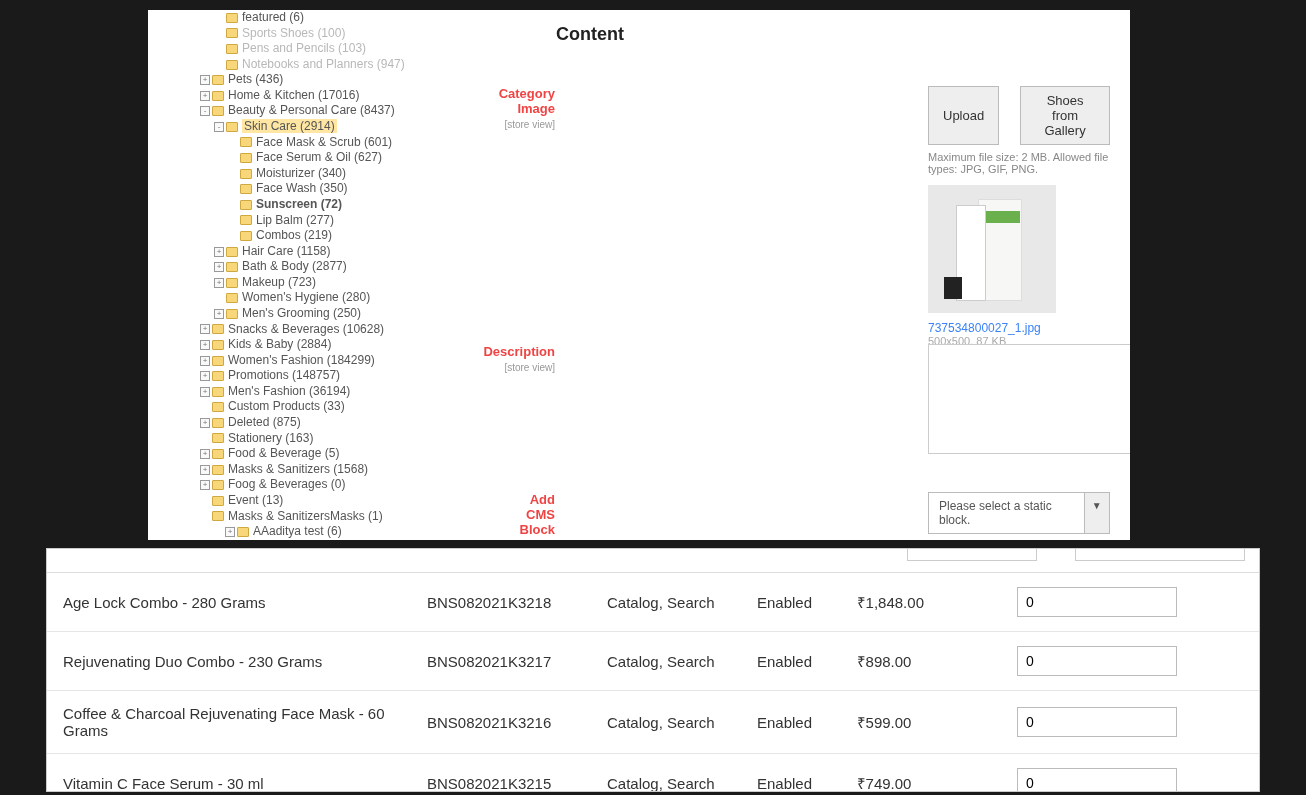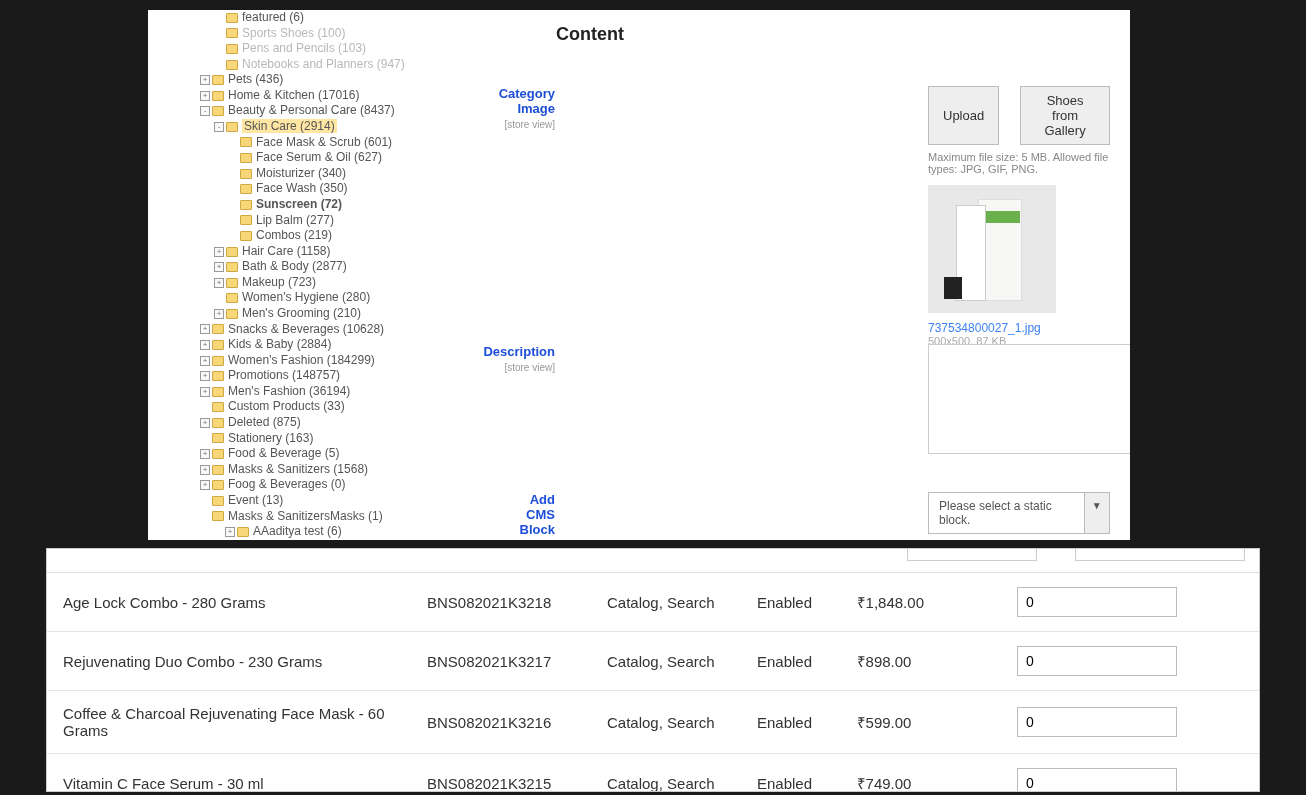--- a/index.html
+++ b/index.html
@@ -66,21 +66,21 @@
     position: absolute;
     left: 408px;
     top: 14px;
     font-size: 18px;
     font-weight: bold;
     color: #222;
   }
 
   .field-row { position: absolute; left: 430px; right: 20px; }
   .field-label { position:absolute; right: 555px; text-align: right; }
-  .field-label .main { font-weight: bold; color: #1d4ed8; font-size: 13px; display:block; }
+  .field-label .main { font-weight: bold; color: #ef4444; font-size: 13px; display:block; }
   .field-label .scope { font-size: 10px; color: #999; }
   .field-body { position:absolute; left: 350px; right: 0; }
 
   .row-img { top: 76px; }
   .btns { display:flex; gap:13px; }
   .btn {
     border: 1px solid #bbb;
     background: #eee;
     padding: 6px 14px;
     font-size: 13px;
@@ -183,21 +183,21 @@
         <li style="padding-left: 42px;"><span class="sp"></span><span class="fold"></span><span class="lbl">Face Serum &amp; Oil (627)</span></li>
         <li style="padding-left: 42px;"><span class="sp"></span><span class="fold"></span><span class="lbl">Moisturizer (340)</span></li>
         <li style="padding-left: 42px;"><span class="sp"></span><span class="fold"></span><span class="lbl">Face Wash (350)</span></li>
         <li style="padding-left: 42px; font-weight: bold;"><span class="sp"></span><span class="fold"></span><span class="lbl">Sunscreen (72)</span></li>
         <li style="padding-left: 42px;"><span class="sp"></span><span class="fold"></span><span class="lbl">Lip Balm (277)</span></li>
         <li style="padding-left: 42px;"><span class="sp"></span><span class="fold"></span><span class="lbl">Combos (219)</span></li>
         <li style="padding-left: 28px;"><span class="tog">+</span><span class="fold"></span><span class="lbl">Hair Care (1158)</span></li>
         <li style="padding-left: 28px;"><span class="tog">+</span><span class="fold"></span><span class="lbl">Bath &amp; Body (2877)</span></li>
         <li style="padding-left: 28px;"><span class="tog">+</span><span class="fold"></span><span class="lbl">Makeup (723)</span></li>
         <li style="padding-left: 28px;"><span class="sp"></span><span class="fold"></span><span class="lbl">Women's Hygiene (280)</span></li>
-        <li style="padding-left: 28px;"><span class="tog">+</span><span class="fold"></span><span class="lbl">Men's Grooming (210)</span></li>
+        <li style="padding-left: 28px;"><span class="tog">+</span><span class="fold"></span><span class="lbl">Men's Grooming (250)</span></li>
         <li style="padding-left: 14px;"><span class="tog">+</span><span class="fold"></span><span class="lbl">Snacks &amp; Beverages (10628)</span></li>
         <li style="padding-left: 14px;"><span class="tog">+</span><span class="fold"></span><span class="lbl">Kids &amp; Baby (2884)</span></li>
         <li style="padding-left: 14px;"><span class="tog">+</span><span class="fold"></span><span class="lbl">Women's Fashion (184299)</span></li>
         <li style="padding-left: 14px;"><span class="tog">+</span><span class="fold"></span><span class="lbl">Promotions (148757)</span></li>
         <li style="padding-left: 14px;"><span class="tog">+</span><span class="fold"></span><span class="lbl">Men's Fashion (36194)</span></li>
         <li style="padding-left: 14px;"><span class="sp"></span><span class="fold"></span><span class="lbl">Custom Products (33)</span></li>
         <li style="padding-left: 14px;"><span class="tog">+</span><span class="fold"></span><span class="lbl">Deleted (875)</span></li>
         <li style="padding-left: 14px;"><span class="sp"></span><span class="fold"></span><span class="lbl">Stationery (163)</span></li>
         <li style="padding-left: 14px;"><span class="tog">+</span><span class="fold"></span><span class="lbl">Food &amp; Beverage (5)</span></li>
         <li style="padding-left: 14px;"><span class="tog">+</span><span class="fold"></span><span class="lbl">Masks &amp; Sanitizers (1568)</span></li>
@@ -212,21 +212,21 @@
   <div class="field-row row-img">
     <div class="field-label">
       <span class="main">Category Image</span>
       <span class="scope">[store view]</span>
     </div>
     <div class="field-body">
       <div class="btns">
         <button class="btn">Upload</button>
         <button class="btn">Shoes from Gallery</button>
       </div>
-      <div class="hint">Maximum file size: 5 MB. Allowed file types: JPG, GIF, PNG.</div>
+      <div class="hint">Maximum file size: 2 MB. Allowed file types: JPG, GIF, PNG.</div>
       <div class="thumb">
         <div class="box1"></div>
           <div class="stripe"></div>
           <div class="box2"></div>
           <div class="cap"></div>
       </div>
       <div class="filenm">737534800027_1.jpg</div>
       <div class="filemeta">500x500, 87 KB</div>
     </div>
   </div>

